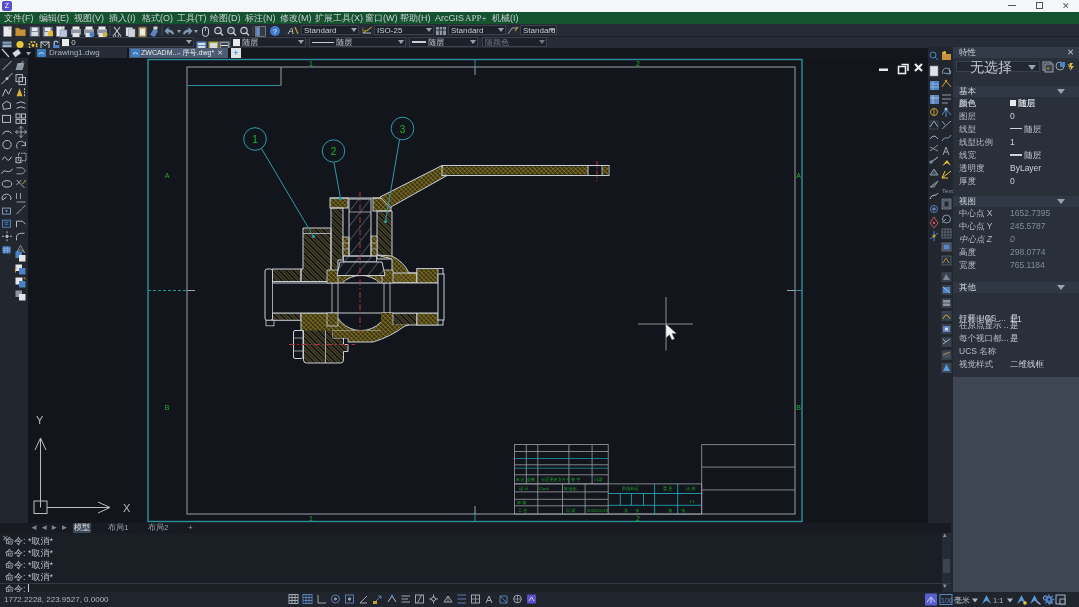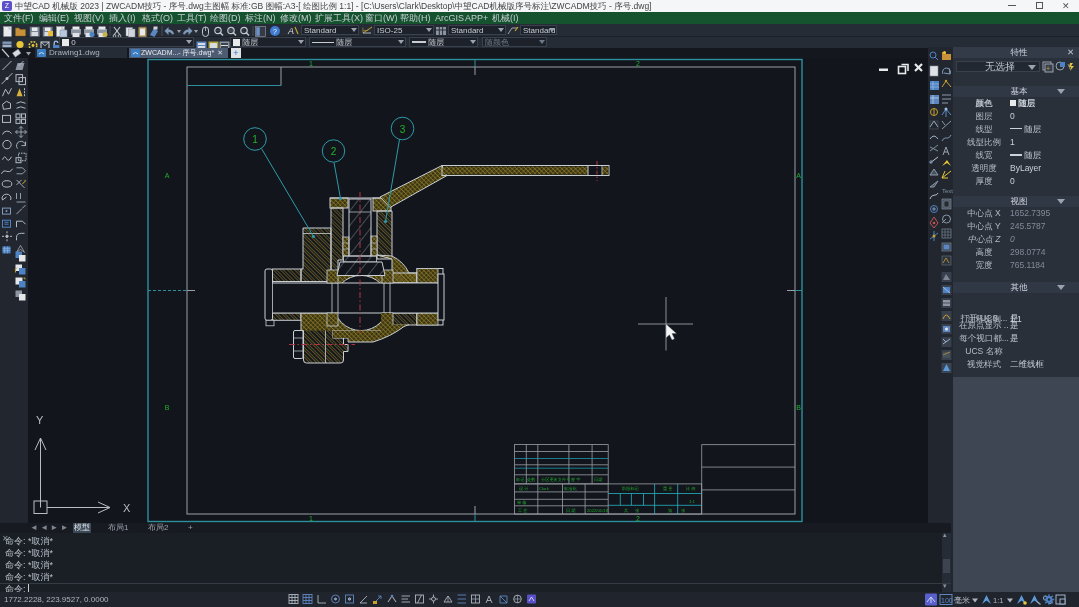--- a/index.html
+++ b/index.html
@@ -23,59 +23,58 @@
 .combo .arr { position:absolute; right:1px; top:2px; width:0; height:0;
   border-left:3px solid transparent; border-right:3px solid transparent; border-top:4px solid #9aa2ad; }
 
 #tabbar { left:0; top:48px; width:928px; height:10px; background:#14181e; }
 .doctab { position:absolute; top:0; height:10px; font-size:8px; color:#aab2bc; line-height:10px; }
 
 #lefttools { left:0; top:58px; width:28px; height:465px; background:#22272f; }
 #canvas { left:28px; top:58px; width:900px; height:465px; background:#12161c; }
 
 #rstrip { left:928px; top:47px; width:25px; height:545px; background:#22272f; }
-#props { left:953px; top:47px; width:126px; height:383px; background:#2a303a; color:#b6bdc7; font-size:8.5px;text-align:center; }
+#props { left:953px; top:47px; width:126px; height:383px; background:#2a303a; color:#b6bdc7; font-size:8.5px; }
 #props .hdr { position:absolute; left:0; width:126px; height:11px; background:#313845; color:#ccd2da; padding-left:6px; line-height:11px; }
 #props .row { position:absolute; left:0; width:126px; height:13px; line-height:13px; }
 #props .row .lab { position:absolute; left:6px; top:0; width:50px; white-space:nowrap; overflow:hidden; }
 #props .row .val { position:absolute; left:57px; top:0; color:#ccd2da; }
 #props .row .dim { color:#828b99; }
 .sarr { position:absolute; width:0; height:0; border-left:4px solid transparent;
   border-right:4px solid transparent; border-top:5px solid #9aa2ad; }
 
 #laytabs { left:0; top:523px; width:951px; height:10px; background:#171b21; color:#9aa2ad; font-size:8px; line-height:10px; }
 #cmd { left:0; top:533px; width:951px; height:59px; background:#1a1f26; color:#b9c0c9; font-size:9px; }
 #cmd .ln { position:absolute; left:5px; }
 #statusbar { left:0; top:592px; width:1079px; height:15px; background:#20252d; color:#aeb5bf; font-size:8px; line-height:15px; }
 </style>
 </head>
 <body>
 <div id="root">
   <div id="titlebar" class="abs">
     <div class="abs" style="left:2px;top:1px;width:10px;height:10px;background:#5a50c8;border-radius:2px;color:#fff;font-size:7px;text-align:center;line-height:10px;">Z</div>
-    <div class="txt" style="font-size:8.5px;">中望CAD 机械版 2023 | ZWCADM技巧 - 序号.dwg主图幅  标准:GB 图幅:A3-[ 绘图比例 1:1]  - [C:\Users\Clark\Desktop\中望CAD机械版序号标注\ZWCADM技巧 - 序号.dwg]</div>
     <div class="abs" style="left:1008px;top:5px;width:8px;height:1px;background:#555;"></div>
     <div class="abs" style="left:1036px;top:2px;width:7px;height:7px;border:1px solid #555;"></div>
     <div class="abs" style="left:1062px;top:0px;color:#555;font-size:9px;">✕</div>
   </div>
   <div id="menubar" class="abs">
     <span style="left:4px;">文件(F)</span>
       <span style="left:39px;">编辑(E)</span>
       <span style="left:74px;">视图(V)</span>
       <span style="left:109px;">插入(I)</span>
       <span style="left:142px;">格式(O)</span>
       <span style="left:177px;">工具(T)</span>
       <span style="left:210px;">绘图(D)</span>
       <span style="left:245px;">标注(N)</span>
       <span style="left:280px;">修改(M)</span>
       <span style="left:315px;">扩展工具(X)</span>
       <span style="left:365px;">窗口(W)</span>
       <span style="left:400px;">帮助(H)</span>
       <span style="left:435px;">ArcGIS</span>
-      <span style="left:465px;">APP+</span>
+      <span style="left:465px;font-family:Liberation Serif, serif;">APP+</span>
       <span style="left:492px;">机械(I)</span>
   </div>
   <div id="tb1" class="abs">
     <svg width="285" height="13" viewBox="0 0 285 13">
       <defs>
         <g id="pg">
             <rect x="1.5" y="0.5" width="8" height="10" fill="#e8eaec" stroke="#8a9099" stroke-width="0.6"></rect>
             <path d="M6.5,0.5 L9.5,3.5 L6.5,3.5 Z" fill="#b9c0c8"></path>
           </g>
         <g id="dsk">
@@ -683,21 +682,21 @@
         <rect x="13.5" y="303" width="10" height="10" fill="#37404c"></rect>
           <rect x="15" y="305" width="7" height="6" fill="#46505c"></rect>
           <path d="M15,308 L22,305" stroke="#c8a030" stroke-width="0.7"></path>
         <rect x="13.5" y="316" width="10" height="10" fill="#3a4656"></rect>
           <path d="M15,324 L18.5,317 L22,324 Z" fill="#5d9ad8"></path>
       </g>
     </svg>
   </div>
   <div id="props" class="abs">
     <div class="hdr" style="top:0;height:11px;background:#333b48;">特性<span class="abs" style="right:5px;color:#c0c6ce;">✕</span></div>
-    <div class="abs" style="left:3px;top:14px;width:84px;height:11px;background:#222831;border:1px solid #3a414c;color:#c4cad2;font-size:10px;line-height:10px;padding-left:4px;">无选择
+    <div class="abs" style="left:3px;top:14px;width:84px;height:11px;background:#222831;border:1px solid #3a414c;color:#c4cad2;font-size:14px;line-height:10px;padding-left:13px;">无选择
       <span class="sarr" style="right:3px;top:3px;"></span></div>
     <svg class="abs" style="left:89px;top:13px;" width="36" height="13" viewBox="0 0 36 13">
       <rect x="1" y="2" width="8" height="8" fill="none" stroke="#9aa2ad"></rect>
         <rect x="3" y="4" width="8" height="8" fill="#37404c" stroke="#9aa2ad"></rect>
         <text x="4" y="11" font-size="7" fill="#c8a030">+</text>
       <circle cx="18" cy="6" r="4" fill="none" stroke="#9aa2ad"></circle>
         <rect x="18" y="2" width="5" height="5" fill="#4d82c4"></rect>
       <path d="M28,3 L31,3 L29,6 L32,6 L28,11 L29,7 L27,7 Z" fill="#e8c637"></path>
         <path d="M26,4 L28,9" stroke="#9aa2ad" stroke-width="0.8"></path>
     </svg>

